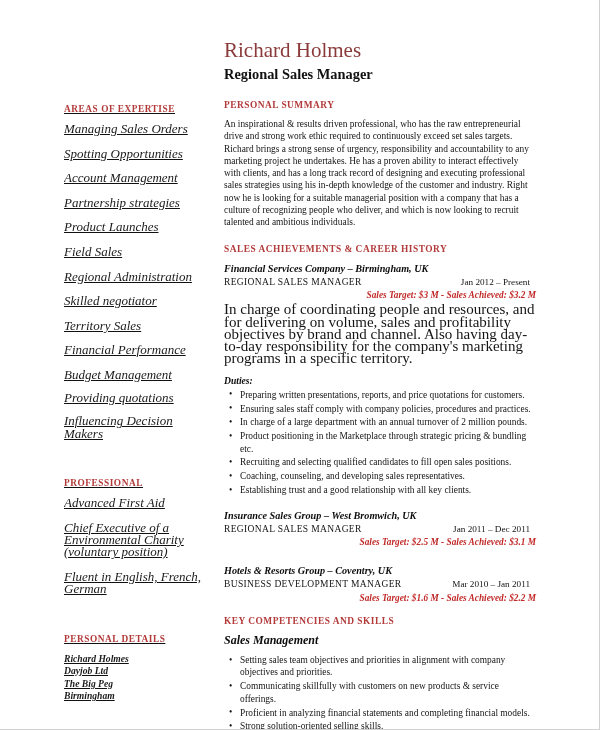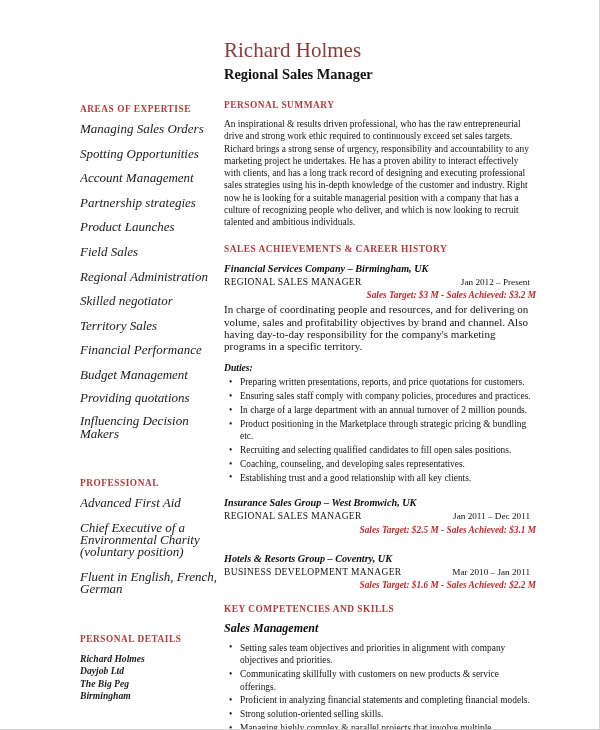--- a/index.html
+++ b/index.html
@@ -18,25 +18,26 @@
     background: #ffffff;
     border-right: 1px solid #d2d2d2;
     border-bottom: 1px solid #d2d2d2;
     box-sizing: border-box;
     overflow: hidden;
   }
 
   
   #sidebar {
     position: absolute;
-    left: 80px;
+    left: 64px;
     top: 104px;
     width: 140px;
     overflow: hidden;
     height: 604px;
+    text-decoration: underline;
   }
   .side-head {
     color: #b33a3a;
     font-size: 9.3px;
     letter-spacing: 0.55px;
     font-variant: small-caps;
     text-transform: uppercase;
     font-weight: 700;
     margin: 0 0 9px 0;
     white-space: nowrap;
@@ -128,21 +129,21 @@
   .job-target {
     color: #c22a2a;
     font-weight: 700;
     font-style: italic;
     font-size: 9.3px;
     line-height: 12.2px;
     margin: 0 0 2px 0;
     text-align: right;
   }
   .job-desc {
-    font-size: 11px;
+    font-size: 15px;
     line-height: 12.3px;
     margin: 0 0 10px 0;
     color: #141414;
   }
   .duties-label {
     font-weight: 700;
     font-style: italic;
     font-size: 9.6px;
     margin: 0 0 3px 0;
     color: #0d0d0d;

